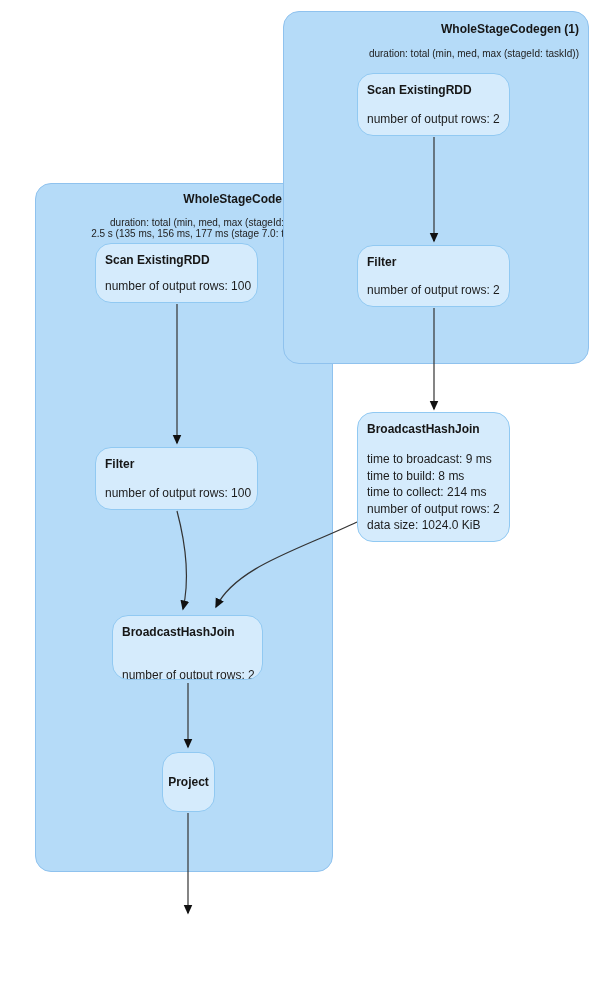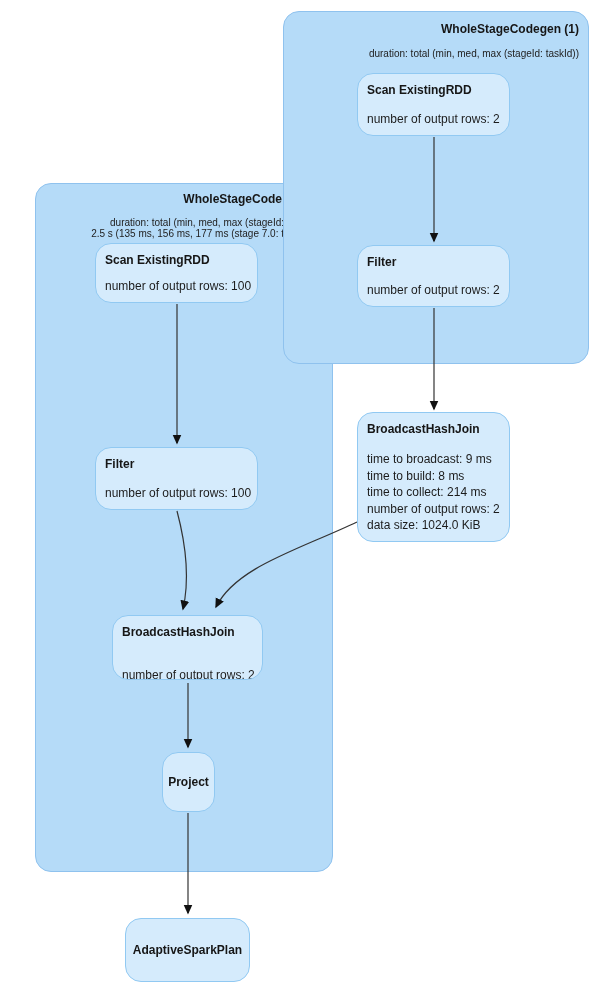--- a/index.html
+++ b/index.html
@@ -135,17 +135,14 @@
 
   <div class="node" style="left:112px; top:615px; width:151px; height:65px;gap:28px;">
     <div class="node-title">BroadcastHashJoin</div>
     <div class="node-metrics">number of output rows: 2</div>
   </div>
 
   <div class="node center" style="left:162px; top:752px; width:53px; height:60px;">
     <div class="node-title">Project</div>
   </div>
 
-  <div class="node center" style="left:125px; top:918px; width:125px; height:64px;">
-    <div class="node-title">AdaptiveSparkPlan</div>
-  </div>
 
 </div>
 
 </body></html>

